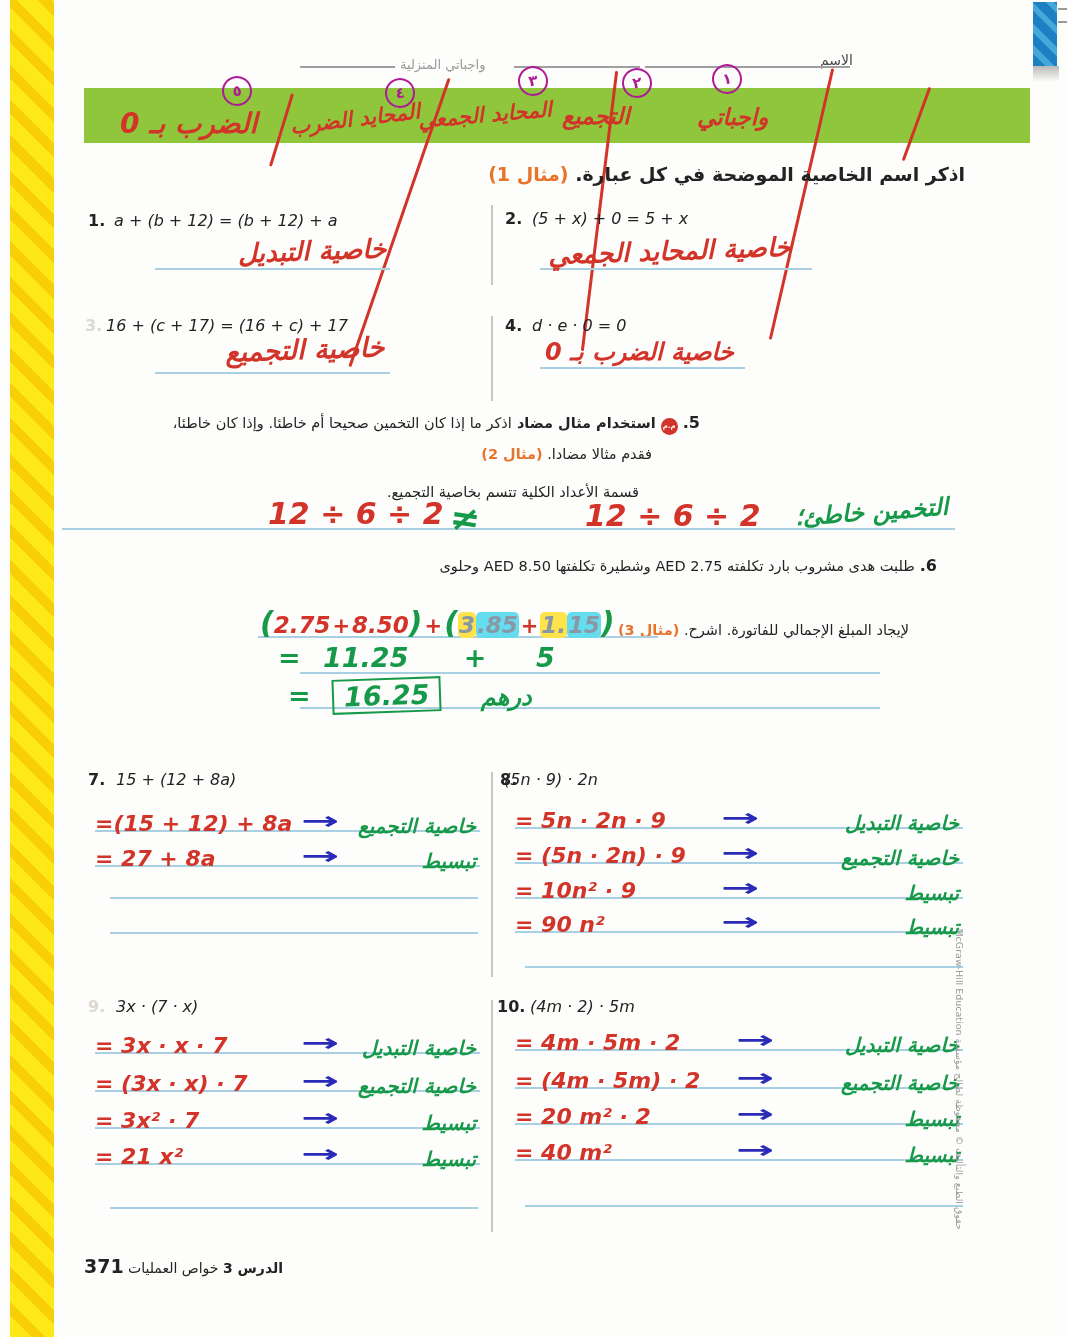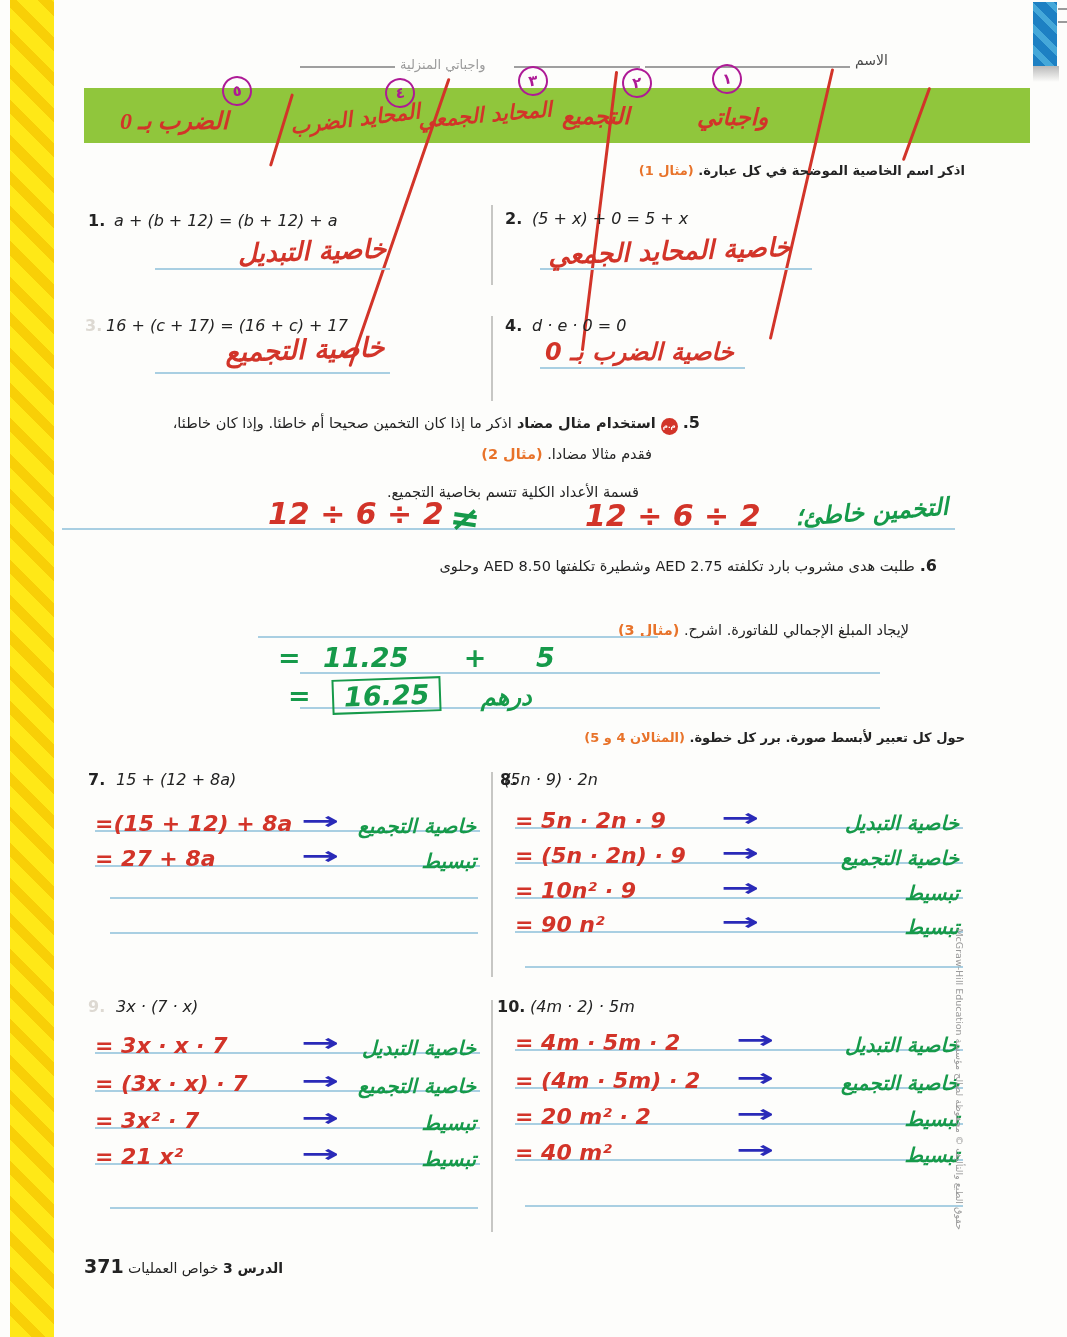--- a/index.html
+++ b/index.html
@@ -24,21 +24,21 @@
   .banner-title{font-size:36px;font-weight:900;color:#101010;letter-spacing:-1px;
     text-shadow:1px 1px 0 #fff,-1px -1px 0 #fff,1px -1px 0 #fff,-1px 1px 0 #fff;}
   
   .red-hand{color:#d23429;font-style:italic;font-weight:bold;white-space:nowrap;}
   .green-hand{color:#169a4a;font-style:italic;font-weight:bold;white-space:nowrap;}
   .circle{width:26px;height:26px;border:2.5px solid #ae1a96;border-radius:50%;
     color:#ae1a96;font-size:15px;font-weight:bold;display:flex;align-items:center;
     justify-content:center;background:transparent;transform:rotate(-8deg);}
   .slash{width:3px;background:#d23429;border-radius:2px;}
   
-  .instr{font-size:13px;font-weight:bold;direction:rtl;white-space:nowrap;}
+  .instr{font-size:19px;font-weight:bold;direction:rtl;white-space:nowrap;}
   .ref{color:#e8732a;font-weight:bold;}
   .prob-num{font-weight:bold;font-size:16px;}
   .faint{color:#ddd9d2;}
   .expr{font-size:16px;font-style:italic;white-space:nowrap;}
   .ptext{font-size:14.5px;font-weight:600;direction:rtl;white-space:nowrap;}
   .bline{background:#a9cfe2;height:2px;}
   .divider{width:1.5px;background:#c7c7c4;}
   .badge{width:17px;height:17px;border-radius:50%;background:#d23429;color:#fff;
     font-size:7px;font-weight:bold;display:inline-flex;align-items:center;justify-content:center;}
   
@@ -62,33 +62,33 @@
 <body>
 
 <div class="page">
 
   <div class="abs yellow-band"></div>
   <div class="abs blue-corner"></div>
   <div class="abs corner-shadow"></div>
   <div class="abs reg-dash" style="left:1058px;top:8px;"></div>
   <div class="abs reg-dash" style="left:1058px;top:21px;"></div>
 
-  <span class="abs name-label" style="left:855px;top:52px;">الاسم</span>
+  <span class="abs name-label" style="left:820px;top:52px;">الاسم</span>
   <div class="abs hline" style="left:645px;top:66px;width:205px;"></div>
   <div class="abs hline" style="left:300px;top:66px;width:95px;"></div>
   <span class="abs hw-label" style="left:400px;top:57px;">واجباتي المنزلية</span>
   <div class="abs hline" style="left:514px;top:66px;width:126px;"></div>
 
   <div class="abs banner"></div>
 
   <span class="abs red-hand" style="left:697px;top:104px;font-size:23px;">واجباتي</span>
   <span class="abs red-hand" style="left:562px;top:103px;font-size:23px;">التجميع</span>
   <span class="abs red-hand" style="left:418px;top:103px;font-size:21px;transform:rotate(-5deg);">المحايد الجمعي</span>
   <span class="abs red-hand" style="left:290px;top:107px;font-size:21px;transform:rotate(-7deg);">المحايد الضرب</span>
-  <span class="abs red-hand" style="left:120px;top:107px;font-size:24px;font-family:Liberation Serif, serif;">الضرب بـ 0</span>
+  <span class="abs red-hand" style="left:120px;top:107px;font-size:28px;">الضرب بـ 0</span>
 
   <div class="abs circle" style="left:712px;top:64px;">
       <span>١</span>
     </div>
   <div class="abs circle" style="left:622px;top:68px;">
       <span>٢</span>
     </div>
   <div class="abs circle" style="left:518px;top:66px;">
       <span>٣</span>
     </div>
@@ -154,40 +154,39 @@
   <div class="abs ptext" style="right:130px;top:556px;">
     <span class="prob-num">6.</span>
     <span style="font-weight:500;margin-top:44px;">طلبت هدى مشروب بارد تكلفته AED 2.75 وشطيرة تكلفتها AED 8.50 وحلوى</span>
   </div>
   <div class="abs ptext" style="right:158px;top:622px;font-weight:500;">
     <span>لإيجاد المبلغ الإجمالي للفاتورة. اشرح.</span>
     <span class="ref">(مثال 3)</span>
   </div>
   <div class="abs bline" style="left:258px;top:636px;width:400px;"></div>
 
+  <div class="abs" style="left:260px;top:605px;white-space:nowrap;" dir="ltr">
+    <span class="gparen">(</span><span class="rnum">2.75</span><span class="rop">+</span><span class="rnum">8.50</span><span class="gparen">)</span><span class="rop">+</span><span class="gparen">(</span><span class="gnum hl-y">3</span><span class="gnum hl-c">.85</span><span class="rop">+</span><span class="gnum hl-y">1.</span><span class="gnum hl-c">15</span><span class="gparen">)</span>
+  </div>
 
   <div class="abs bline" style="left:300px;top:672px;width:580px;"></div>
   <div class="abs green-hand" style="left:278px;top:642px;font-size:27px;" dir="ltr">
     <span>=</span>
     <span style="margin-left:13px;">11.25</span>
     <span style="margin-left:46px;">+</span>
     <span style="margin-left:40px;">5</span>
   </div>
 
   <div class="abs bline" style="left:300px;top:707px;width:580px;"></div>
   <div class="abs green-hand" style="left:288px;top:678px;font-size:27px;" dir="ltr">
     <span>=</span>
     <span class="total-box" style="margin-left:12px;">16.25</span>
     <span style="margin-left:30px;font-size:24px;">درهم</span>
   </div>
 
-  <div class="abs instr" style="right:102px;top:730px;">
-    <span>حول كل تعبير لأبسط صورة. برر كل خطوة.</span>
-    <span class="ref">(المثالان 4 و 5)</span>
-  </div>
 
   <div class="abs divider" style="left:491px;top:772px;height:205px;"></div>
 
   <span class="abs prob-num" style="left:88px;top:770px;">7.</span>
   <span class="abs expr" style="left:116px;top:770px;">15 + (12 + 8a)</span>
 
   <div class="wrow" style="left:95px;top:803px;width:385px;">
     <div class="bline"></div>
     <span class="wexpr red-hand">=(15 + 12) + 8a</span>
     <span class="warrow" style="left:215px;">→</span>

